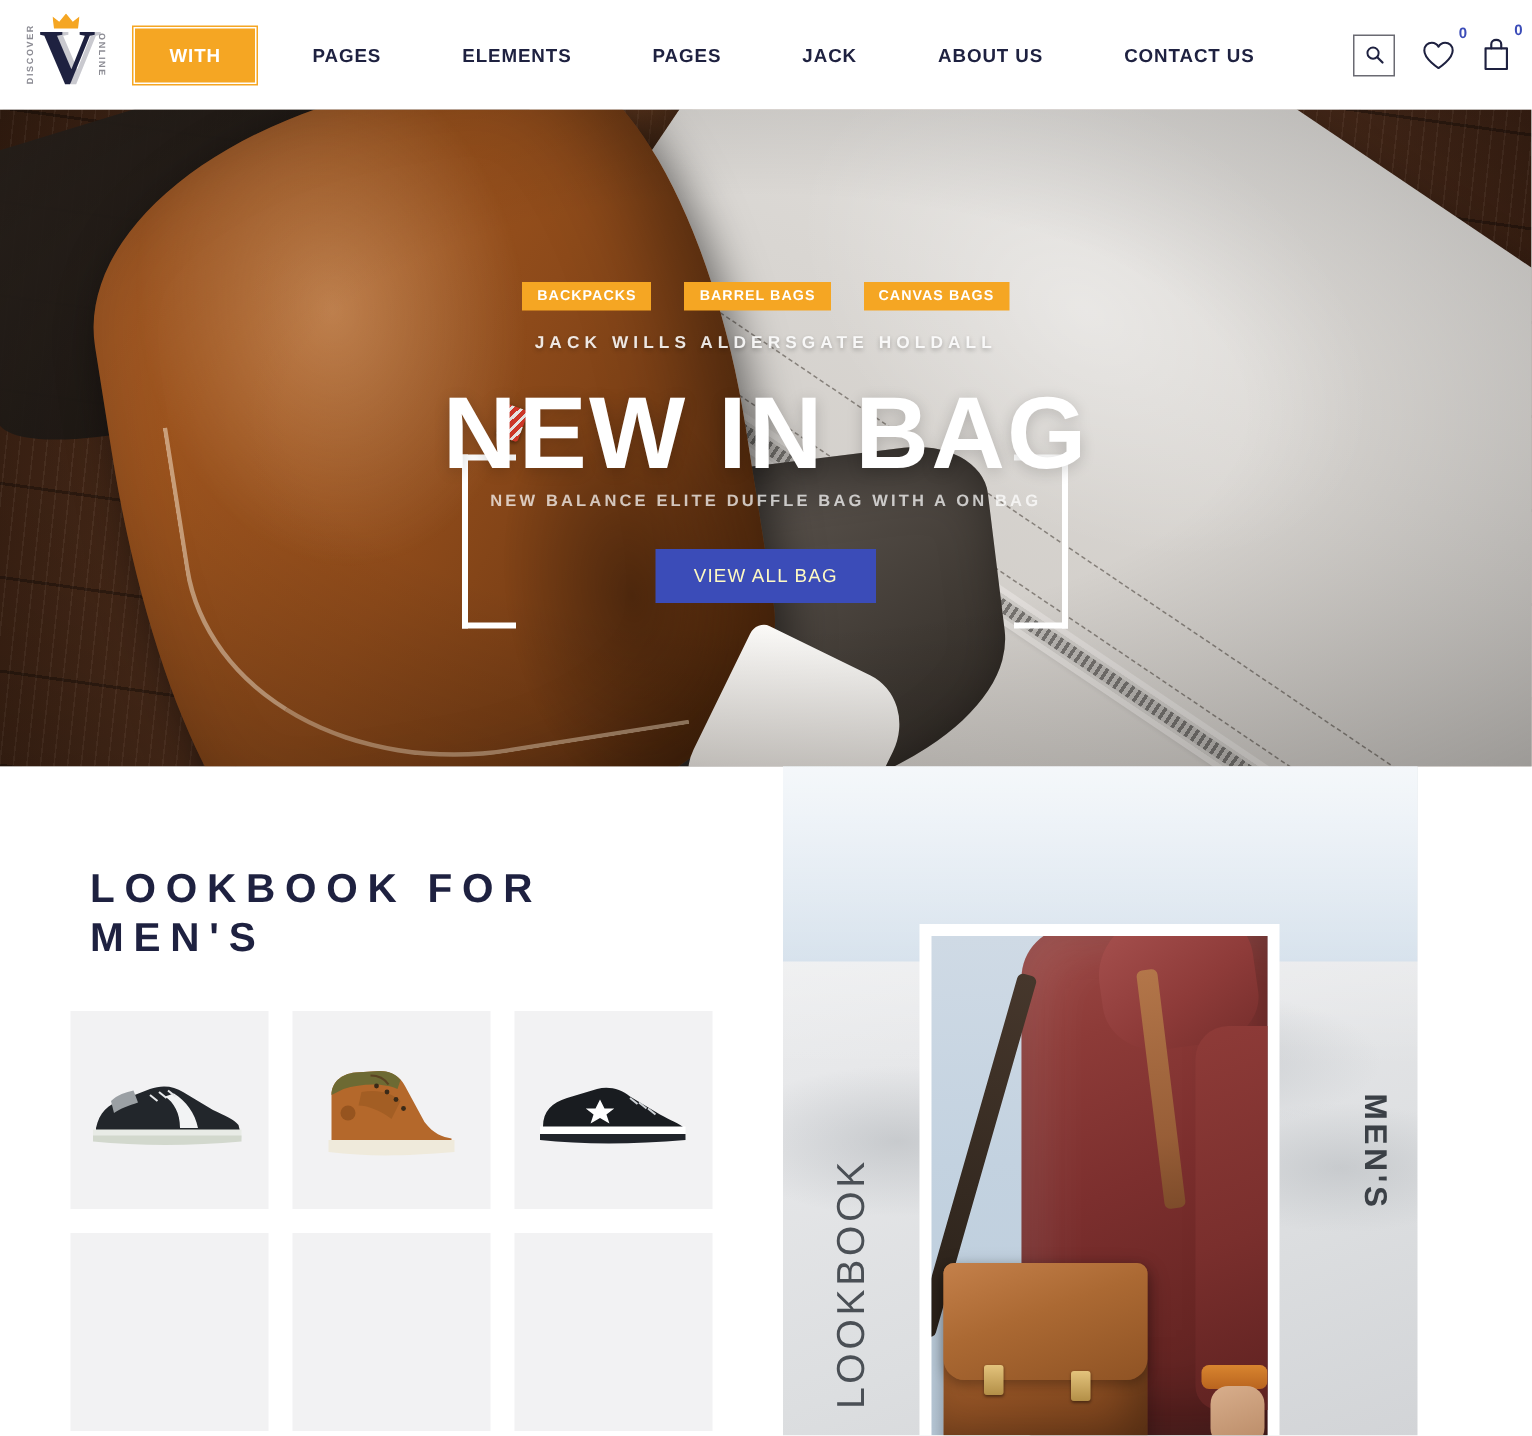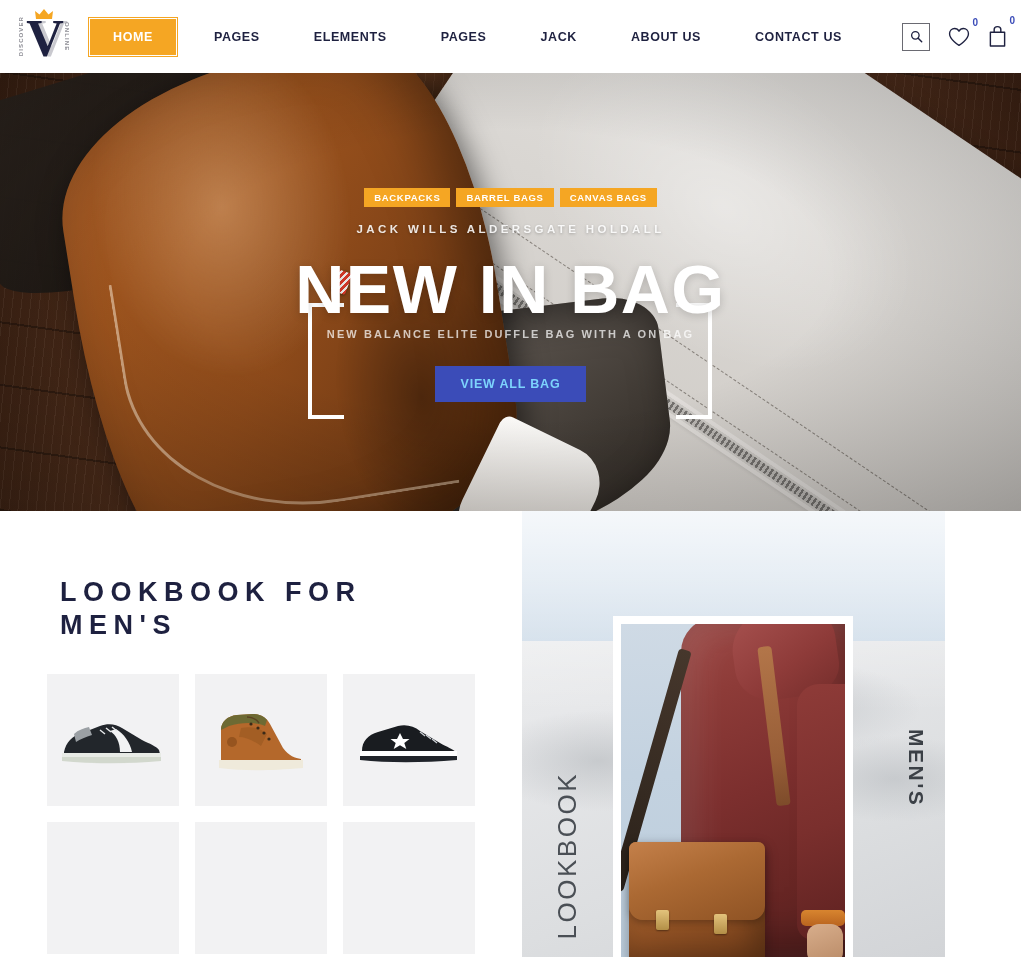--- a/index.html
+++ b/index.html
@@ -287,21 +287,21 @@
   .hero-content {
     position: absolute;
     inset: 0;
     display: flex;
     flex-direction: column;
     align-items: center;
     z-index: 6;
   }
   .hero-cats {
     display: flex;
-    gap: 6px;
+    gap: 22px;
     margin-top: 115px;
   }
   .hero-cat {
     background: #f5a623;
     color: #ffffff;
     font-size: 9.5px;
     font-weight: 700;
     letter-spacing: 0.7px;
     padding: 4px 10px;
     cursor: pointer;
@@ -347,23 +347,23 @@
     margin-top: 4px;
     font-size: 11px;
     font-weight: 700;
     letter-spacing: 2.1px;
     color: rgba(255,255,255,0.72);
     white-space: nowrap;
   }
   .hero-btn {
     margin-top: 26px;
     background: #3b4cb8;
-    color: #7dd3fc;
+    color: #fef9c3;
     font-size: 12.5px;
-    font-weight: 700;
+    font-weight: 400;
     letter-spacing: 0.8px;
     padding: 11px 26px;
     border: none;
     cursor: pointer;
     font-family: "Liberation Sans", sans-serif;
   }
 
   
   .lookbook {
     position: relative;
@@ -566,21 +566,21 @@
       <svg class="logo-crown" viewBox="0 0 18 11">
         <path d="M1 10 L0 2 L4.5 5.5 L9 0 L13.5 5.5 L18 2 L17 10 Z" fill="#f5a623"></path>
       </svg>
       <span class="logo-vshadow">V</span>
       <span class="logo-v">V</span>
     </div>
     <span class="logo-side">ONLINE</span>
   </div>
 
   <nav class="nav">
-    <div class="nav-item active">HOME</div>
+    <div class="nav-item active">WITH</div>
     <div class="nav-item">PAGES</div>
     <div class="nav-item">ELEMENTS</div>
     <div class="nav-item">PAGES</div>
     <div class="nav-item">JACK</div>
     <div class="nav-item">ABOUT US</div>
     <div class="nav-item">CONTACT US</div>
   </nav>
 
   <div class="header-actions">
     <div class="search-box">

